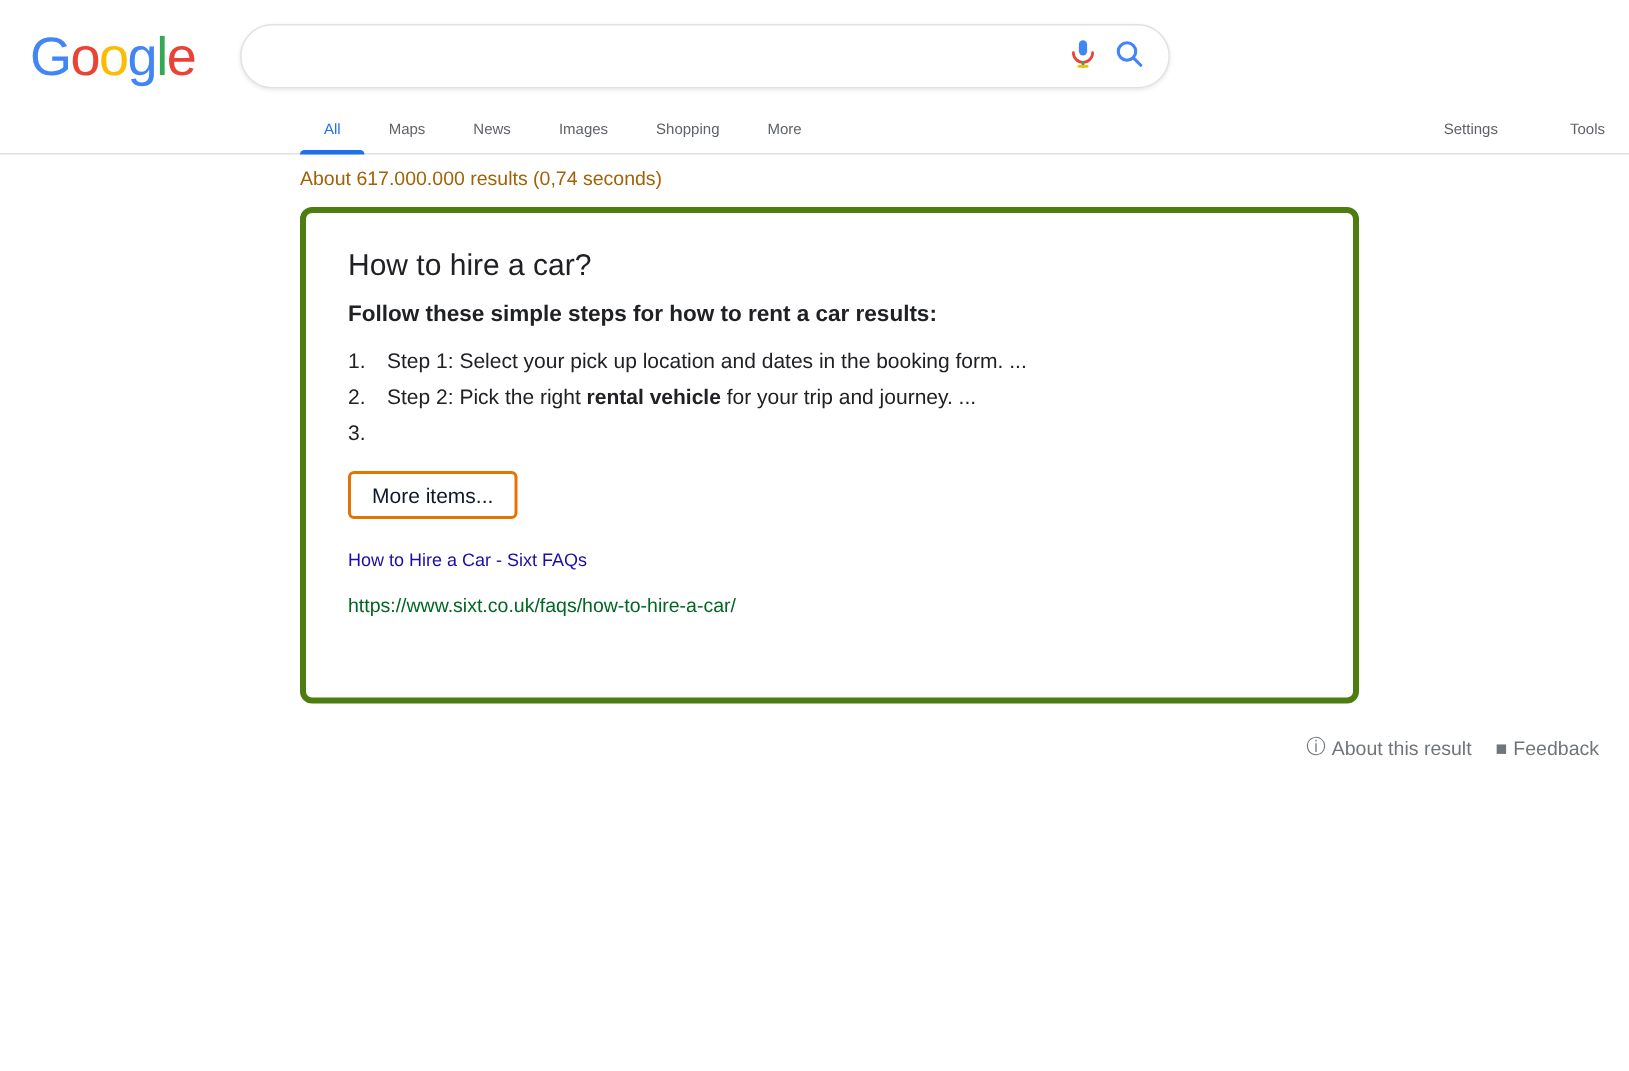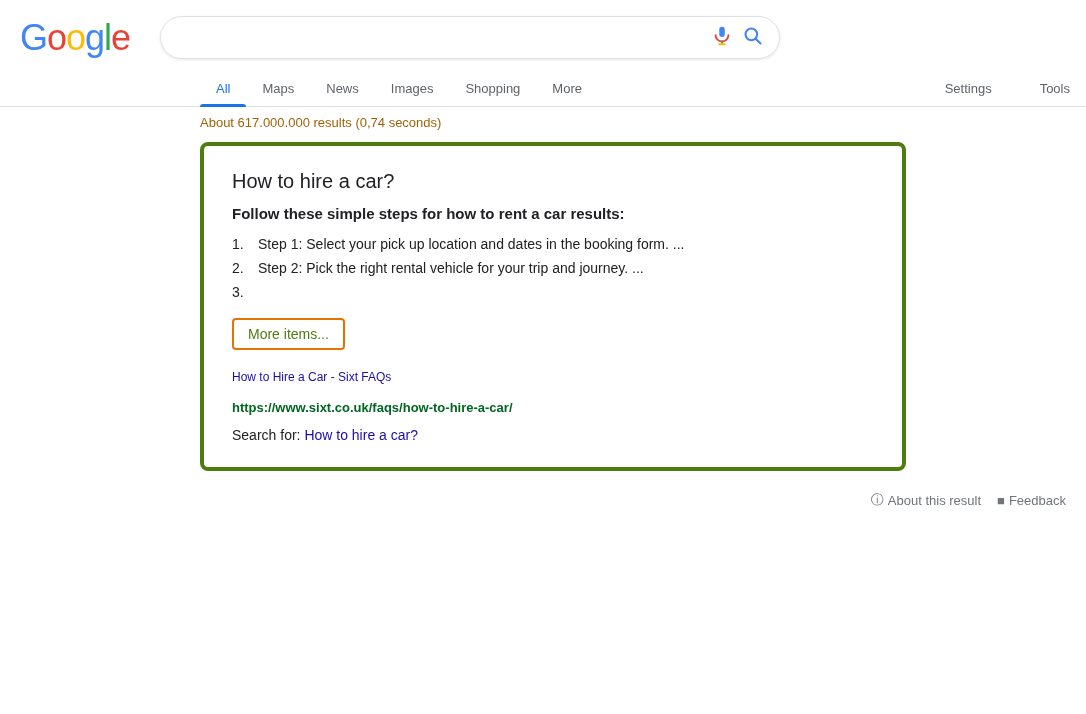--- a/index.html
+++ b/index.html
@@ -74,21 +74,21 @@
     .nav-tabs {
       display: flex;
       align-items: center;
       padding: 8px 0 0 200px;
       border-bottom: 1px solid #e0e0e0;
       gap: 0;
       margin-top: 4px;
     }
     .nav-tab {
       padding: 10px 16px;
-      font-size: 13px;
+      font-size: 10px;
       color: #5f6368;
       cursor: pointer;
       position: relative;
       white-space: nowrap;
     }
     .nav-tab.active {
       color: #1a73e8;
       font-weight: 500;
     }
     .nav-tab.active::after {
@@ -153,40 +153,39 @@
     .step-num {
       color: #202124;
       min-width: 20px;
     }
 
     .more-items-btn {
       display: inline-block;
       border: 2px solid #E37400;
       border-radius: 4px;
       padding: 6px 14px;
-      color: #4d7c0f;
+      color: #0f172a;
       font-size: 14px;
       cursor: pointer;
       margin-bottom: 20px;
       background: transparent;
     }
 
     .result-link {
       display: block;
       font-size: 12px;
       color: #1a0dab;
       text-decoration: none;
       margin-bottom: 16px;
     }
 
     .result-url {
       font-size: 13px;
       color: #006621;
-      margin-bottom: 12px;
-      font-weight: bold;
+      margin-bottom: 30px;
     }
 
     .search-for {
       font-size: 14px;
       color: #202124;
     }
     .search-for-link {
       color: #1a0dab;
       text-decoration: none;
       cursor: pointer;
@@ -203,21 +202,21 @@
       font-size: 13px;
     }
     .bottom-item {
       display: flex;
       align-items: center;
       gap: 4px;
       cursor: pointer;
     }
 
     
-    .bold { font-weight: 400; }
+    .bold { font-weight: 700; }
   </style>
 </head>
 <body>
 
 <div class="header">
   <div class="google-logo">
     <span class="logo-g">G</span>
       <span class="logo-o1">o</span>
       <span class="logo-o2">o</span>
       <span class="logo-g2">g</span>
@@ -285,23 +284,20 @@
     <li>
       <span class="step-num">3.</span>
     </li>
   </ol>
 
   <button class="more-items-btn">More items...</button>
 
   <a class="result-link" href="#">How to Hire a Car - Sixt FAQs</a>
   <div class="result-url">https://www.sixt.co.uk/faqs/how-to-hire-a-car/</div>
 
-  <div class="search-for">
-    <span>Search for: </span><a class="search-for-link" href="#">How to hire a car?</a>
-  </div>
 
 </div>
 
 <div class="bottom-bar">
   <div class="bottom-item">
     <span>ⓘ</span>
     <span>About this result</span>
   </div>
   <div class="bottom-item">
     <span>■</span>

